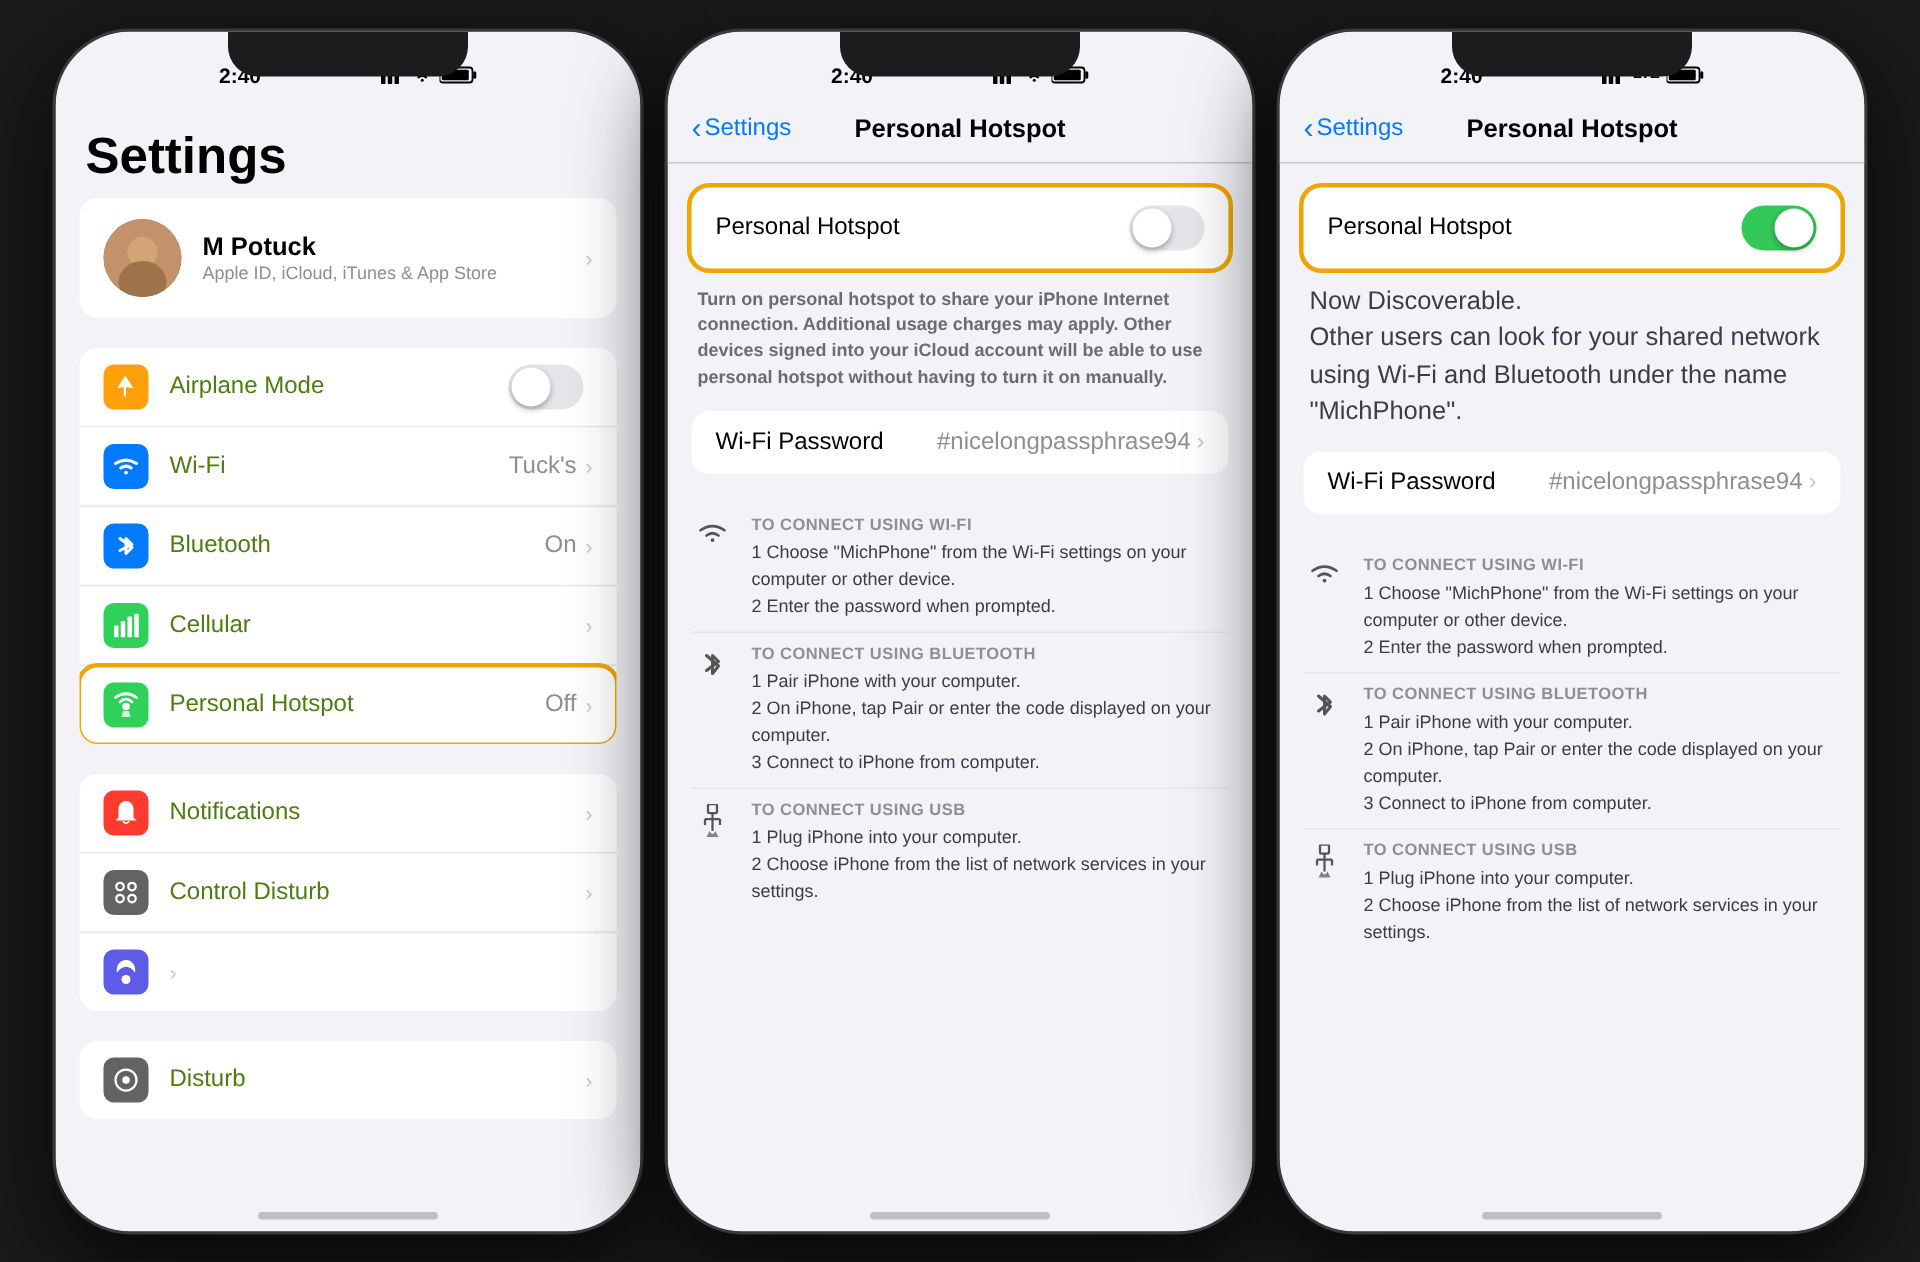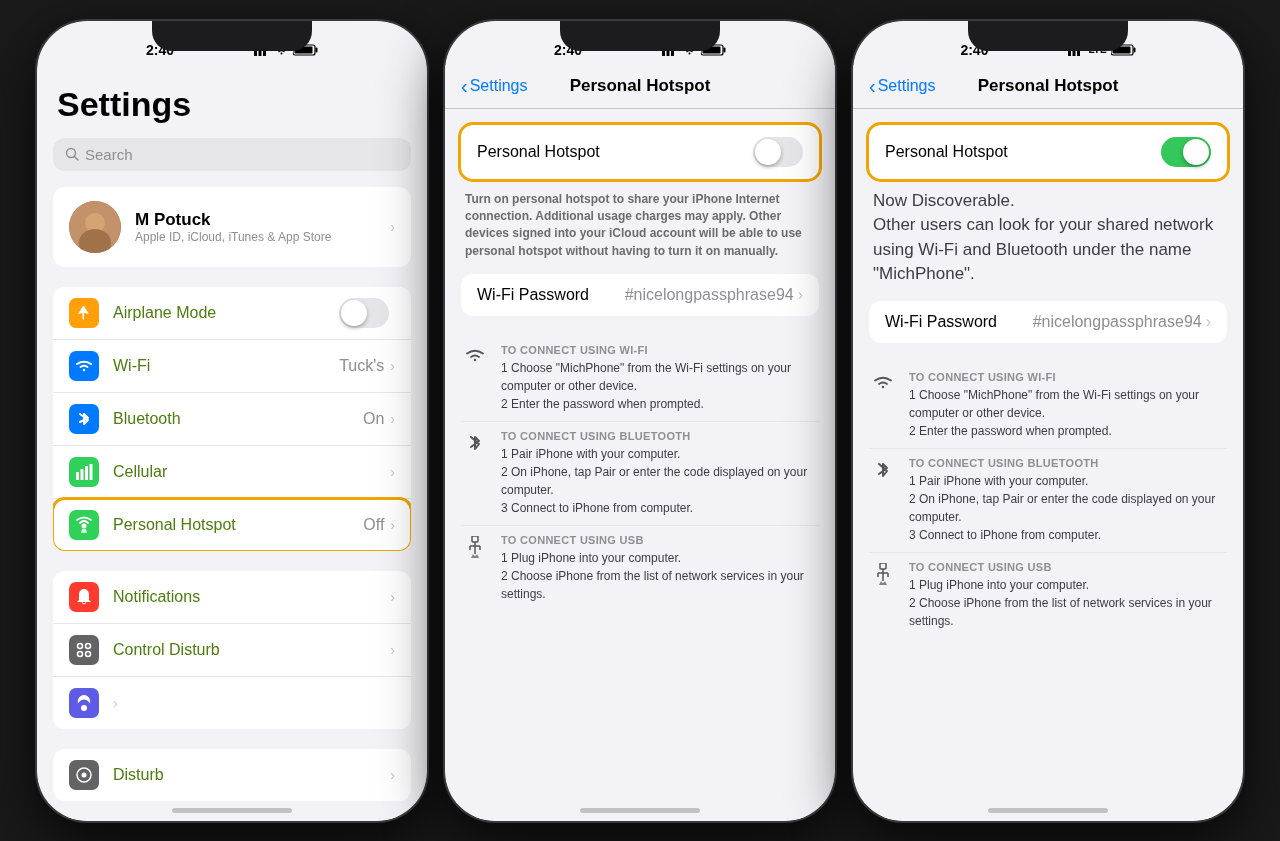--- a/index.html
+++ b/index.html
@@ -233,27 +233,20 @@
             <rect x="22.5" y="3.5" width="2" height="5" rx="1" fill="#000"></rect>
             <rect x="1.5" y="2.5" width="18" height="7" rx="1" fill="#000"></rect>
           </svg>
       </div>
     </div>
     <div class="notch"></div>
 
     <div class="settings-content">
       <div class="settings-title">Settings</div>
 
-      <div class="search-bar">
-        <svg width="14" height="14" viewBox="0 0 14 14">
-            <circle cx="6" cy="6" r="4.5" fill="none" stroke="#8e8e93" stroke-width="1.5"></circle>
-            <line x1="9.5" y1="9.5" x2="13" y2="13" stroke="#8e8e93" stroke-width="1.5" stroke-linecap="round"></line>
-          </svg>
-        <span>Search</span>
-      </div>
 
       <div class="profile-row">
         <div class="avatar">
           <svg width="52" height="52" viewBox="0 0 52 52">
               <circle cx="26" cy="26" r="26" fill="#c4926a"></circle>
               <ellipse cx="26" cy="22" rx="10" ry="10" fill="#d4a574"></ellipse>
               <ellipse cx="26" cy="42" rx="16" ry="14" fill="#a0724a"></ellipse>
             </svg>
         </div>
         <div class="profile-info">

